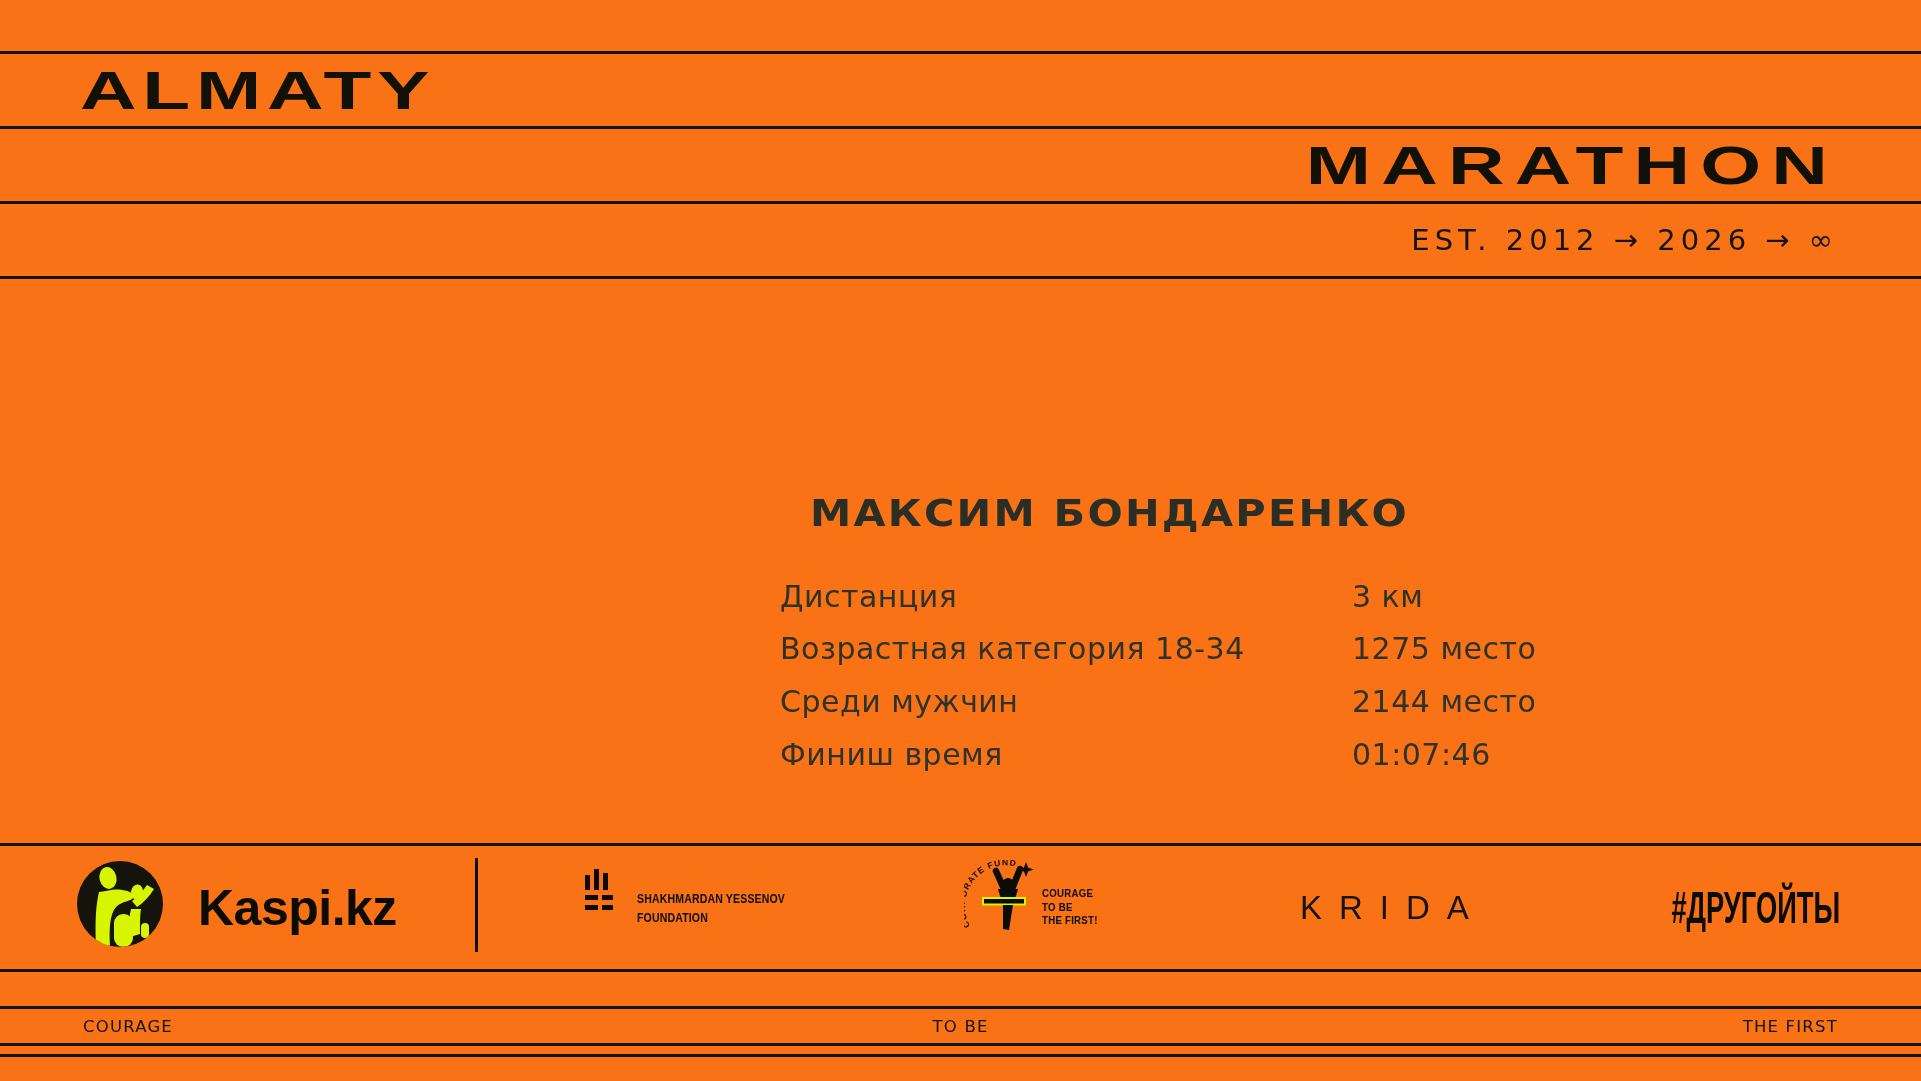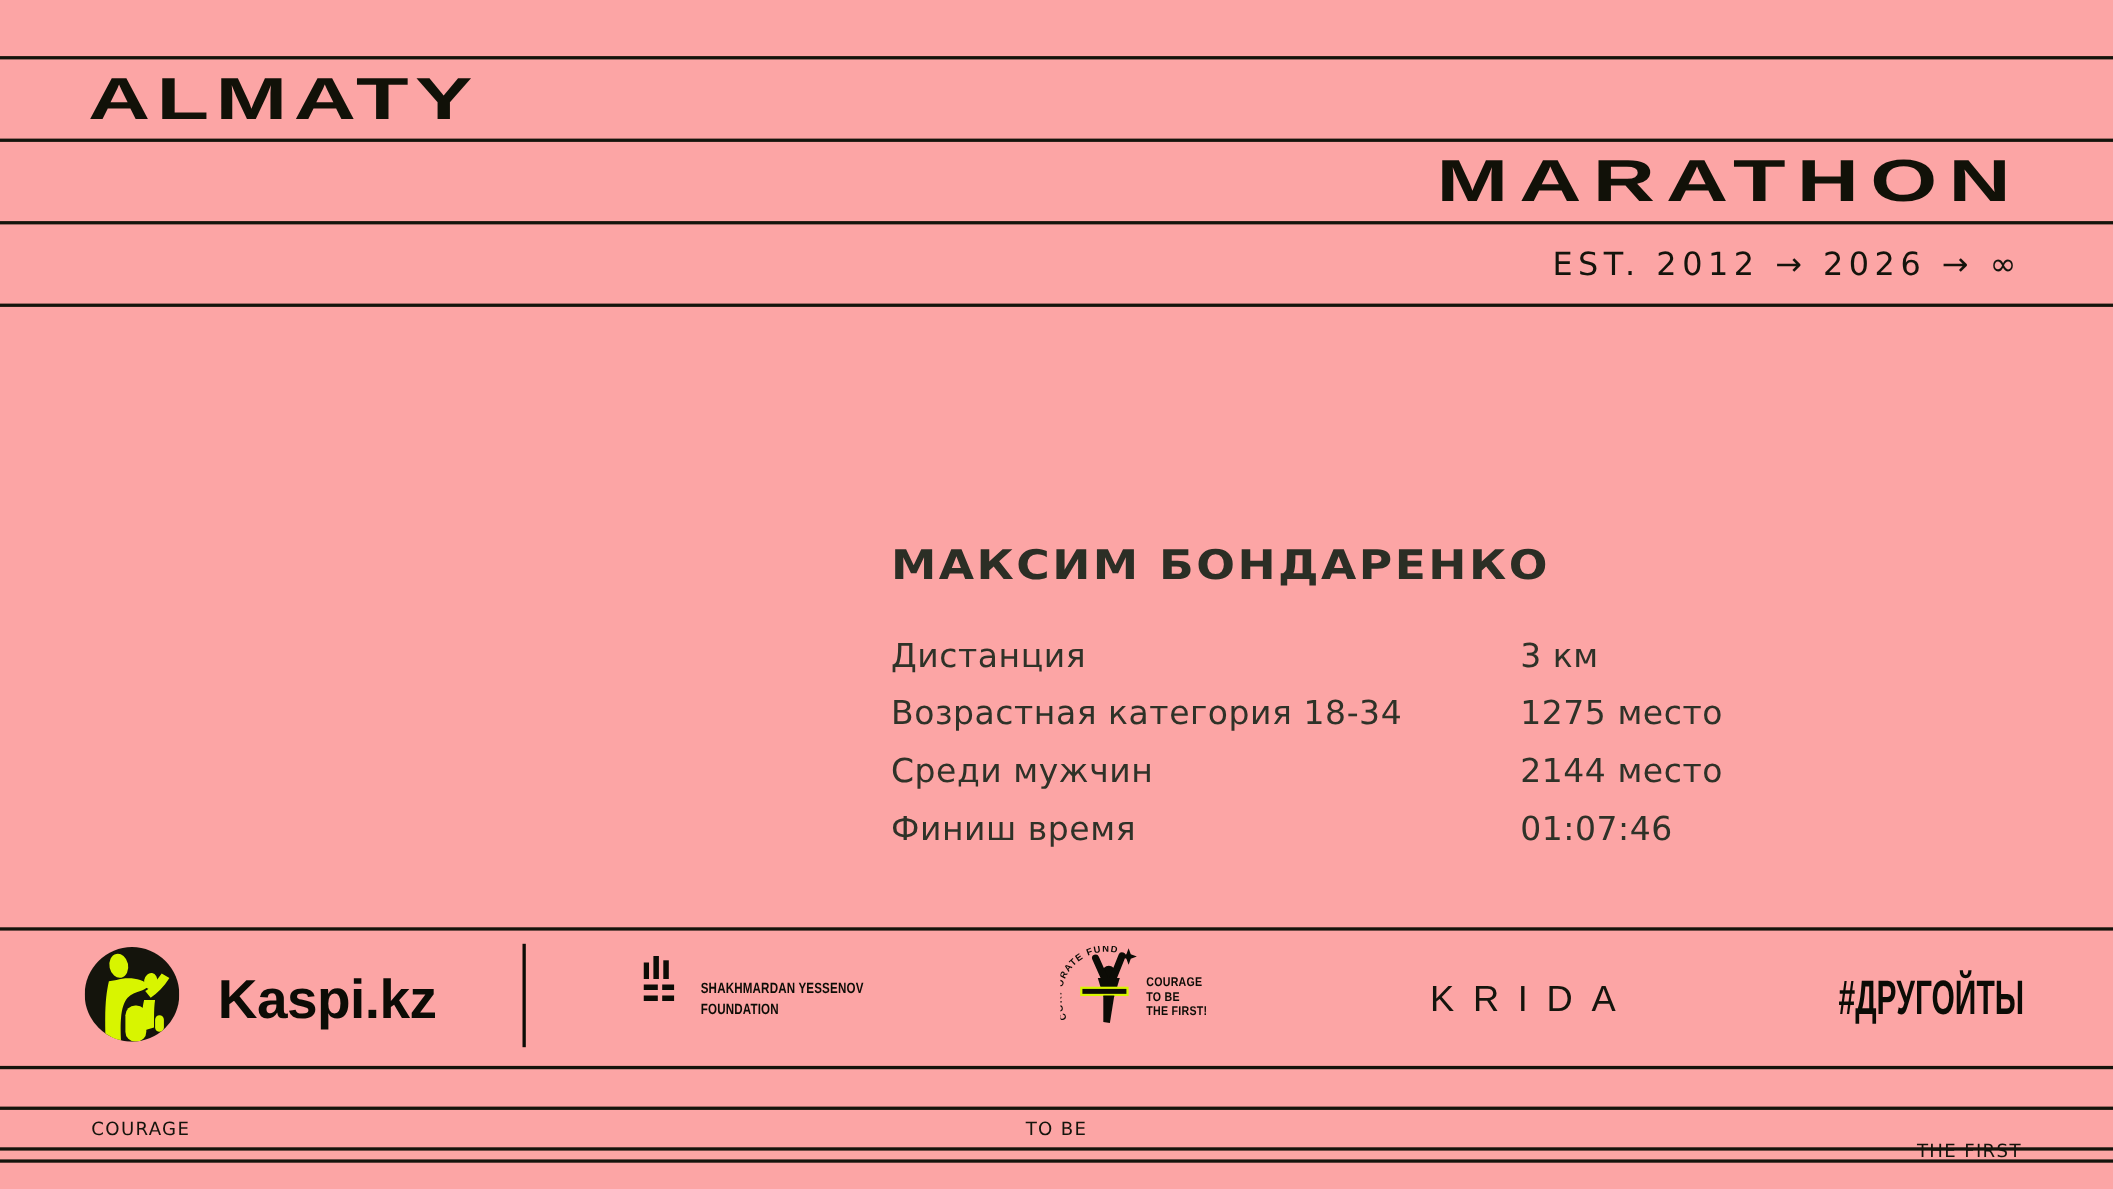--- a/index.html
+++ b/index.html
@@ -1,18 +1,18 @@
 <!DOCTYPE html>
 <html><head>
 <meta charset="utf-8">
 <style>
   html,body { margin:0; padding:0; background:#555; }
   .canvas {
     position:relative; width:1921px; height:1081px;
-    background:#fca5a5; overflow:hidden;
+    background:#f97316; overflow:hidden;
     font-family:"DejaVu Sans", sans-serif; color:#111108;
   }
   .rule { position:absolute; left:0; width:100%; height:3px; background:#14140c; }
 
   
   .city-title {
     position:absolute; left:80px; top:54px; height:72px;
     display:flex; align-items:center;
     font-family:"Liberation Sans", sans-serif; font-weight:bold;
     font-size:54px; letter-spacing:4px;
@@ -38,21 +38,21 @@
     position:absolute; right:79px; top:326px;
     font-size:97px; line-height:1; letter-spacing:1px;
     white-space:nowrap; color:#0e0e08;
   }
   .participant-name {
     position:absolute; left:810px; top:492px;
     font-size:37px; font-weight:bold; letter-spacing:2px;
     transform:scaleX(1.12); transform-origin:left top;
     white-space:nowrap; color:#2b2e25;
   }
-  .results { position:absolute; left:810px; top:570px; font-size:30px; color:#2f3228; }
+  .results { position:absolute; left:780px; top:570px; font-size:30px; color:#2f3228; }
   .result-row { position:relative; height:52.6px; width:860px; display:flex; align-items:center; }
   .result-label { letter-spacing:0.5px; white-space:nowrap; }
   .result-value { position:absolute; left:572px; letter-spacing:0.5px; white-space:nowrap; }
 
   
   .sp { position:absolute; top:846px; height:123px; display:flex; align-items:center; }
   .kaspi-icon { position:absolute; left:77px; top:861px; }
   .kaspi-word {
     left:198px;
     font-family:"Liberation Sans", sans-serif; font-weight:bold;
@@ -86,21 +86,21 @@
     font-size:44px; letter-spacing:0px;
     transform:scaleX(0.62); transform-origin:right center;
     white-space:nowrap; color:#0c0c06;
   }
 
   
   .strip { position:absolute; left:0; right:0; top:1009px; height:34px; font-size:16.5px; letter-spacing:1.2px; color:#14140c; }
   .strip span { position:absolute; top:50%; transform:translateY(-50%); white-space:nowrap; }
   .strip-left { left:83px; }
   .strip-center { left:50%; transform:translate(-50%,-50%) !important; }
-  .strip-right { right:83px;margin-top:20px; }
+  .strip-right { right:83px; }
 </style>
 </head>
 <body>
 
 <div class="canvas">
 
   <div class="rule" style="top:51px"></div>
   <div class="rule" style="top:126px"></div>
   <div class="rule" style="top:201px"></div>
   <div class="rule" style="top:276px"></div>

